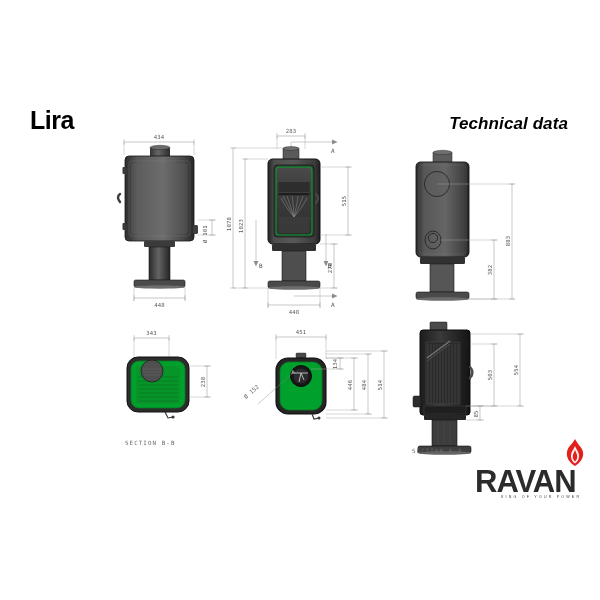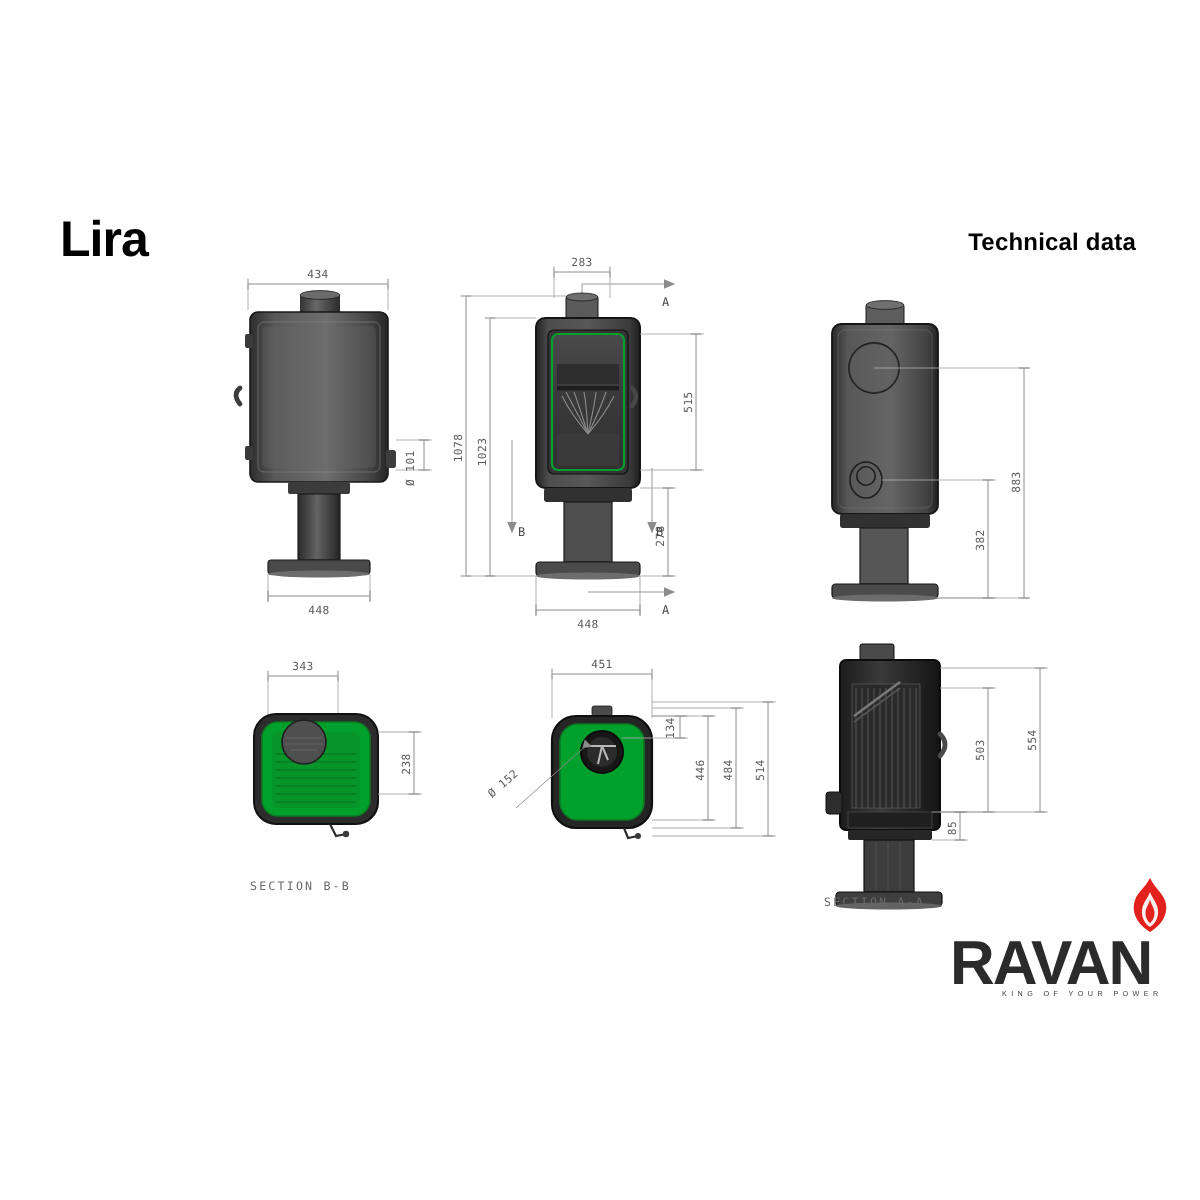--- a/index.html
+++ b/index.html
@@ -3,22 +3,22 @@
 <meta charset="utf-8">
 <style>
   html,body{margin:0;padding:0;background:#ffffff;}
   body{width:600px;height:600px;position:relative;overflow:hidden;
        font-family:"Liberation Sans", sans-serif;color:#000;}
   .sheet{position:absolute;inset:0;background:#fff;text-align:right;}
 
   
   .title{position:absolute;left:30px;top:108px;font-size:25px;font-weight:bold;
          letter-spacing:-0.5px;line-height:1;}
-  .tech-data{position:absolute;right:32px;top:114px;font-size:12px;font-weight:bold;
-             letter-spacing:0.1px;}
+  .tech-data{position:absolute;right:32px;top:114px;font-size:17px;font-weight:bold;
+             letter-spacing:0.1px;font-style:italic;}
 
   
   .view{position:absolute;}
   svg{display:block;overflow:visible;}
   .dimtxt{font-family:"DejaVu Sans Mono", monospace;font-size:5.6px;fill:#5b5b5b;
           letter-spacing:0.2px;}
   .sectlbl{font-family:"DejaVu Sans Mono", monospace;font-size:5.8px;fill:#6a6a6a;
            letter-spacing:1.1px;}
   .dimline{stroke:#8c8c8c;stroke-width:0.5;fill:none;}
   .extline{stroke:#a8a8a8;stroke-width:0.45;fill:none;}

